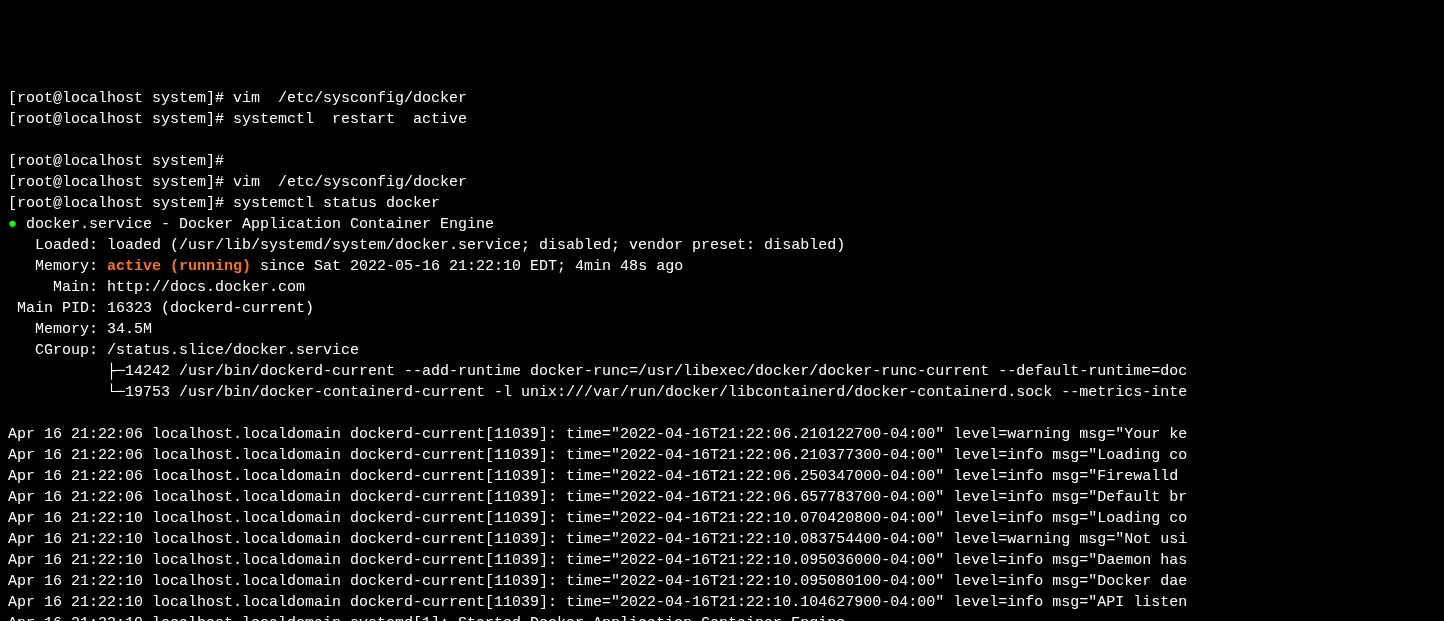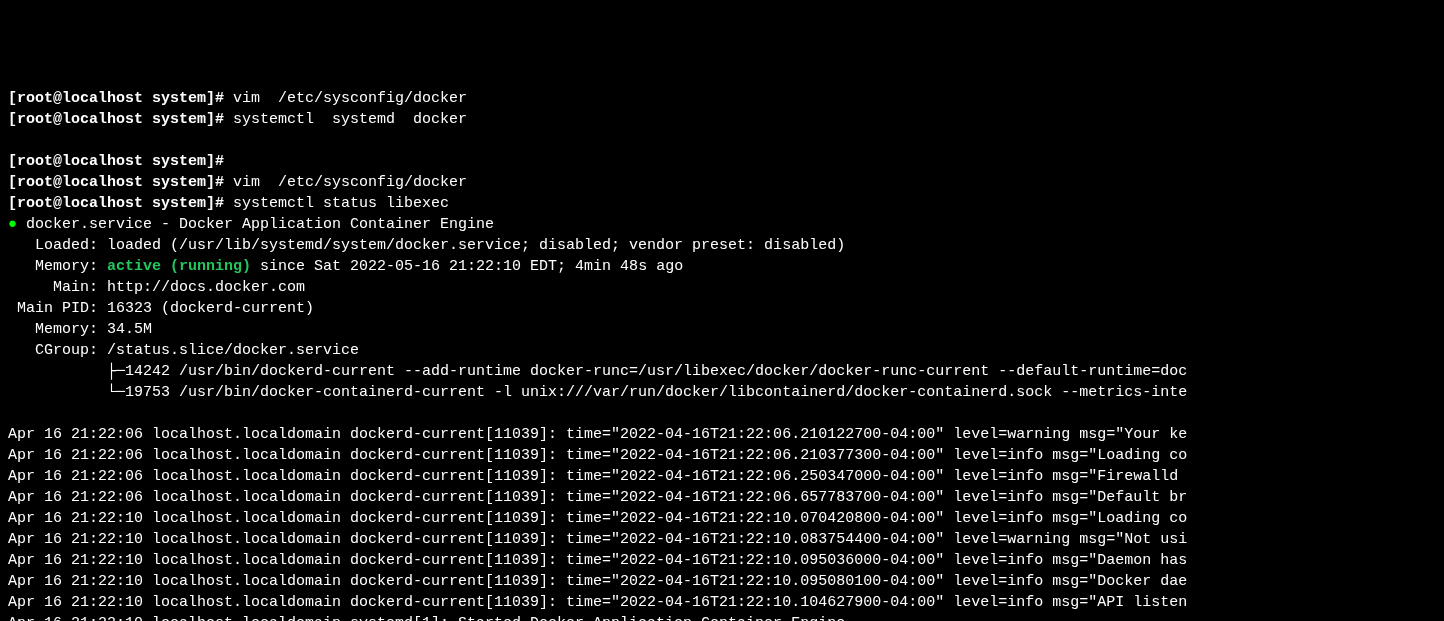--- a/index.html
+++ b/index.html
@@ -9,35 +9,35 @@
     color: #fff;
     font-family: "Consolas", "Courier New", monospace;
     font-size: 15px;
     line-height: 21px;
     white-space: pre;
     overflow: hidden;
     width: 1444px;
     height: 621px;
     box-sizing: border-box;
   }
-  .bold { font-weight: bold; margin-top: 48px; }
-  .green{ color: #22c55e; font-weight: bold; }
+  .bold { font-weight: normal; margin-top: 48px; }
+  .green{ color: #f97316; font-weight: bold; }
   .bullet{ color:#00ff00; }
 </style>
 </head>
 <body>
 
 
 
 <div><span class="bold">[root@localhost system]# </span><span>vim  /etc/sysconfig/docker</span>
-<span class="bold">[root@localhost system]# </span><span>systemctl  systemd  docker</span>
+<span class="bold">[root@localhost system]# </span><span>systemctl  restart  active</span>
 
 <span class="bold">[root@localhost system]# </span><span></span>
 <span class="bold">[root@localhost system]# </span><span>vim  /etc/sysconfig/docker</span>
-<span class="bold">[root@localhost system]# </span><span>systemctl status libexec</span>
+<span class="bold">[root@localhost system]# </span><span>systemctl status docker</span>
 <span class="bullet">● </span><span>docker.service - Docker Application Container Engine</span>
 <span>   Loaded: loaded (/usr/lib/systemd/system/docker.service; disabled; vendor preset: disabled)</span>
 <span>   Memory: </span><span class="green">active (running)</span><span> since Sat 2022-05-16 21:22:10 EDT; 4min 48s ago</span>
 <span>     Main: http://docs.docker.com</span>
 <span> Main PID: 16323 (dockerd-current)</span>
 <span>   Memory: 34.5M</span>
 <span>   CGroup: /status.slice/docker.service</span>
 <span>           ├─14242 /usr/bin/dockerd-current --add-runtime docker-runc=/usr/libexec/docker/docker-runc-current --default-runtime=doc</span>
 <span>           └─19753 /usr/bin/docker-containerd-current -l unix:///var/run/docker/libcontainerd/docker-containerd.sock --metrics-inte</span>
 

